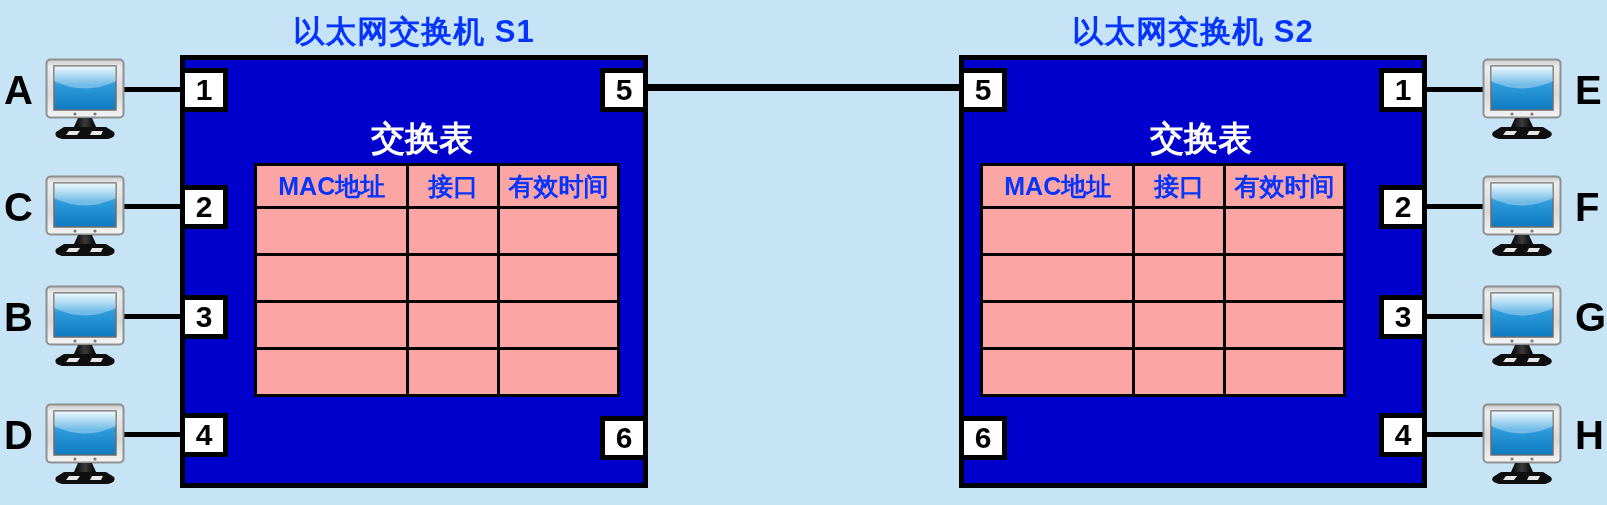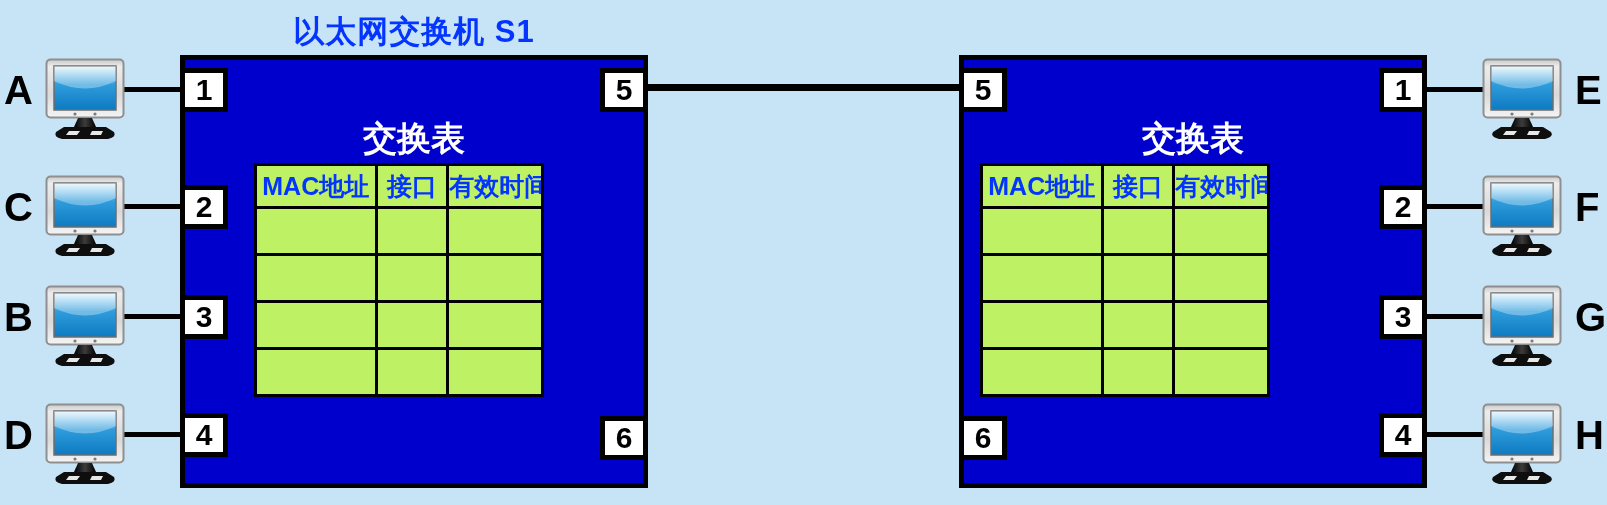--- a/index.html
+++ b/index.html
@@ -25,31 +25,31 @@
     position:absolute; top:11px; width:468px;
     text-align:center;
     font-size:31px; font-weight:bold; color:#0435ff;
     letter-spacing:1px;
     white-space:nowrap;
   }
   #s1-title { left:180px; }
   #s2-title { left:959px; }
   
   .tbl-title {
-    position:absolute; top:56px; left:0; width:100%;
+    position:absolute; top:56px; left:8px; width:100%;
     text-align:center;
     color:#ffffff; font-size:34px; font-weight:bold;
   }
   
   .tblwrap { position:absolute; top:103px; }
   #switch-s1 .tblwrap { left:69px; }
   #switch-s2 .tblwrap { left:16px; }
   table.swtable {
     border-collapse:collapse; table-layout:fixed;
-    width:290px; background:#bef264;
+    width:366px; background:#fca5a5;
   }
   table.swtable th, table.swtable td { border:3px solid #000; padding:0; }
   table.swtable th {
     height:40px; text-align:center;
     font-size:25px; font-weight:bold; color:#0435ff;
     white-space:nowrap; overflow:hidden;
   }
   table.swtable td { height:44px; }
   
   .port {
@@ -102,20 +102,21 @@
       </linearGradient>
       <linearGradient id="nk" x1="0" y1="0" x2="1" y2="0">
         <stop offset="0" stop-color="#000000"></stop>
         <stop offset="0.5" stop-color="#3c3c3c"></stop>
         <stop offset="1" stop-color="#000000"></stop>
       </linearGradient>
     </defs>
   </svg>
 
   <div class="sw-title" id="s1-title">以太网交换机 S1</div>
+  <div class="sw-title" id="s2-title">以太网交换机 S2</div>
 
   <div class="wire trunk" style="left:643px; top:84px; width:321px;"></div>
 
   <div class="wire" style="left:118px; top:87px;  width:66px;"></div>
   <div class="wire" style="left:118px; top:204px; width:66px;"></div>
   <div class="wire" style="left:118px; top:314px; width:66px;"></div>
   <div class="wire" style="left:118px; top:432px; width:66px;"></div>
 
   <div class="wire" style="left:1423px; top:87px;  width:62px;"></div>
   <div class="wire" style="left:1423px; top:204px; width:62px;"></div>

